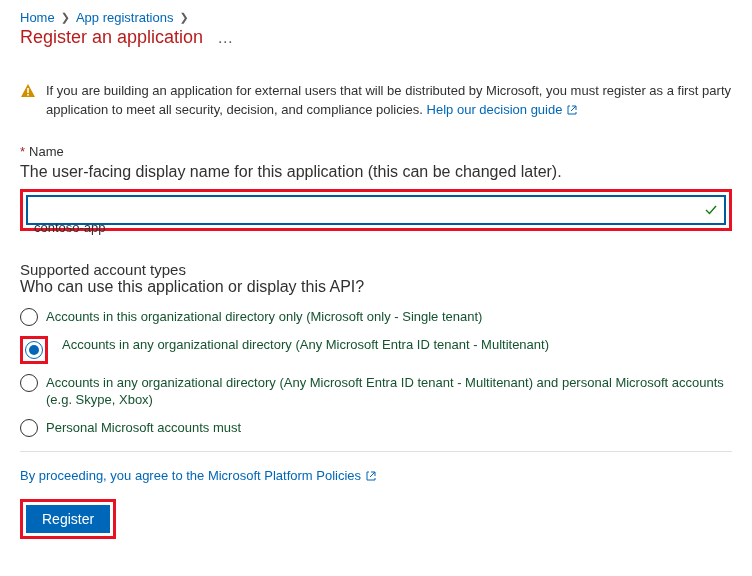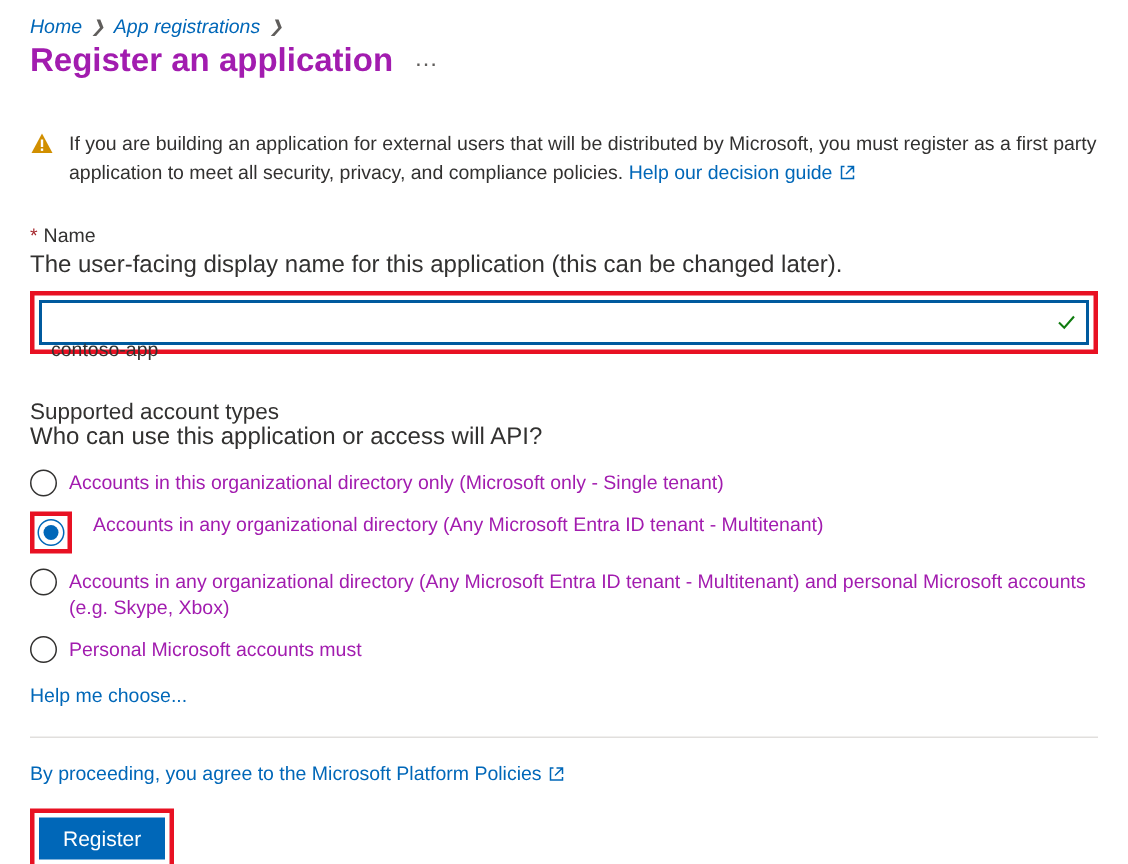--- a/index.html
+++ b/index.html
@@ -18,36 +18,35 @@
   a.link { color: #0067b8; text-decoration: none; }
 
   
   .breadcrumb {
     display: flex;
     align-items: center;
     gap: 6px;
     font-size: 13px;
     color: #0067b8;
     margin-bottom: 2px;
-    font-style: italic;
   }
   .crumb-sep { color: #605e5c; font-size: 11px; }
 
   
   .title-row {
     display: flex;
     align-items: center;
     gap: 14px;
     margin: 0 0 34px 0;
   }
   h1.page-title {
-    font-size: 22px;
-    font-weight: 700;
+    font-size: 18px;
+    font-weight: 400;
     margin: 0;
-    color: #a21caf;
+    color: #b91c1c;
   }
   .ellipsis { color: #605e5c; font-size: 16px; letter-spacing: 1px; }
 
   
   .info-banner {
     display: flex;
     align-items: flex-start;
     gap: 10px;
     margin-bottom: 22px;
     line-height: 1.45;
@@ -134,21 +133,21 @@
     justify-content: center;
     background:#fff;
   }
   .radio.selected { border-color: #0067b8; }
   .radio.selected::after {
     content:"";
     width: 10px; height: 10px;
     background: #0067b8;
     border-radius: 50%;
   }
-  .radio-label { font-size:13px; color:#a21caf; padding-top:0px;}
+  .radio-label { font-size:13px; color:#14532d; padding-top:0px;}
 
   .help-choose { margin: 4px 0 20px 0; }
 
   hr.divider {
     border: none;
     border-top: 1px solid #e1dfdd;
     margin: 0 0 16px 0;
   }
 
   .footer-text { margin-bottom: 14px; }
@@ -185,21 +184,21 @@
   
   <div class="info-banner">
     <span class="warn-icon">
       <svg viewBox="0 0 16 16">
           <path fill="#d18f00" d="M8 1 L15 14 H1 Z"></path>
           <rect x="7.2" y="5" width="1.6" height="5" fill="#fff"></rect>
           <rect x="7.2" y="11" width="1.6" height="1.6" fill="#fff"></rect>
         </svg>
     </span>
     <div>
-      <span>If you are building an application for external users that will be distributed by Microsoft, you must register as a first party application to meet all security, privacy, and compliance policies. </span><a href="#" class="link"><span>Help our decision guide</span><span class="ext-icon"><svg viewBox="0 0 12 12">
+      <span>If you are building an application for external users that will be distributed by Microsoft, you must register as a first party application to meet all security, decision, and compliance policies. </span><a href="#" class="link"><span>Help our decision guide</span><span class="ext-icon"><svg viewBox="0 0 12 12">
               <path fill="none" stroke="#0067b8" stroke-width="1" d="M4 2 H2 V10 H10 V8 M6 2 H10 V6 M10 2 L5 7"></path>
             </svg></span></a>
     </div>
   </div>
 
   
   <div class="section-label">
     <span class="req-star">*</span><span>Name</span>
   </div>
   <div class="section-help">The user-facing display name for this application (this can be changed later).</div>
@@ -210,21 +209,21 @@
       <span class="check-icon">
         <svg viewBox="0 0 14 14">
             <path fill="none" stroke="#107c10" stroke-width="1.4" d="M2 7 L5.5 10.5 L12 3"></path>
           </svg>
       </span>
     </div>
   </div>
 
   
   <div class="subheading">Supported account types</div>
-  <div class="section-help" style="margin-bottom:12px">Who can use this application or access will API?</div>
+  <div class="section-help" style="margin-bottom:12px">Who can use this application or display this API?</div>
 
   <div class="radio-list">
 
     <label class="radio-row">
       <span class="radio"></span>
       <span class="radio-label">Accounts in this organizational directory only (Microsoft only - Single tenant)</span>
     </label>
 
     <label class="radio-row">
       <span class="callout radio-callout">
@@ -238,23 +237,20 @@
       <span class="radio-label">Accounts in any organizational directory (Any Microsoft Entra ID tenant - Multitenant) and personal Microsoft accounts (e.g. Skype, Xbox)</span>
     </label>
 
     <label class="radio-row">
       <span class="radio"></span>
       <span class="radio-label">Personal Microsoft accounts must</span>
     </label>
 
   </div>
 
-  <div class="help-choose">
-    <a href="#" class="link">Help me choose...</a>
-  </div>
 
   <hr class="divider">
 
   <div class="footer-text">
     <a href="#" class="link">
       <span>By proceeding, you agree to the Microsoft Platform Policies</span><span class="ext-icon"><svg viewBox="0 0 12 12">
             <path fill="none" stroke="#0067b8" stroke-width="1" d="M4 2 H2 V10 H10 V8 M6 2 H10 V6 M10 2 L5 7"></path>
           </svg></span>
     </a>
   </div>

